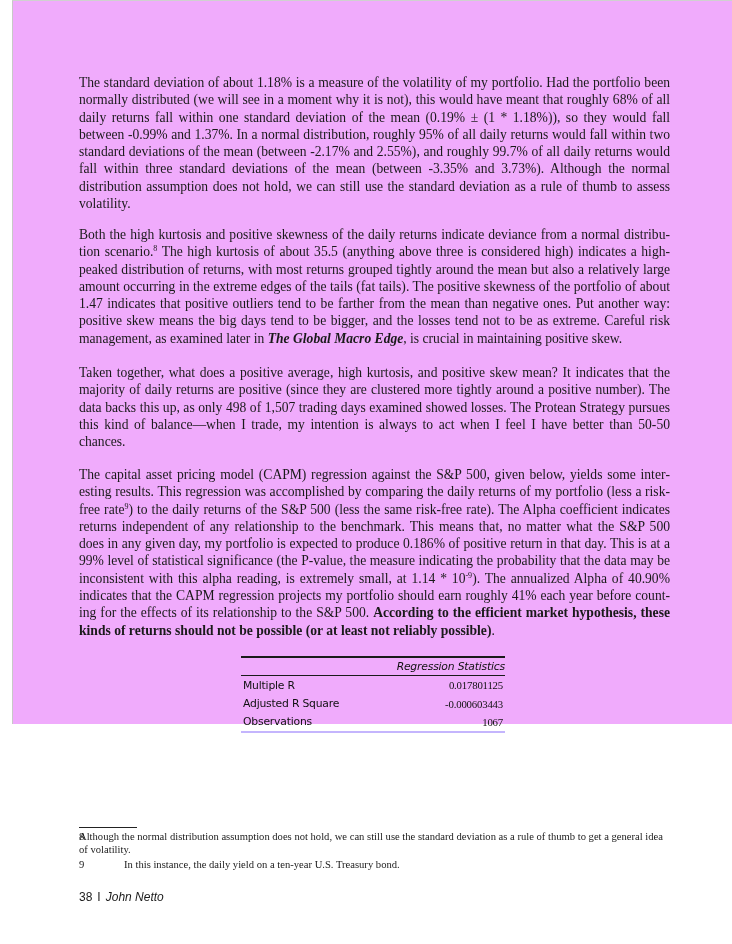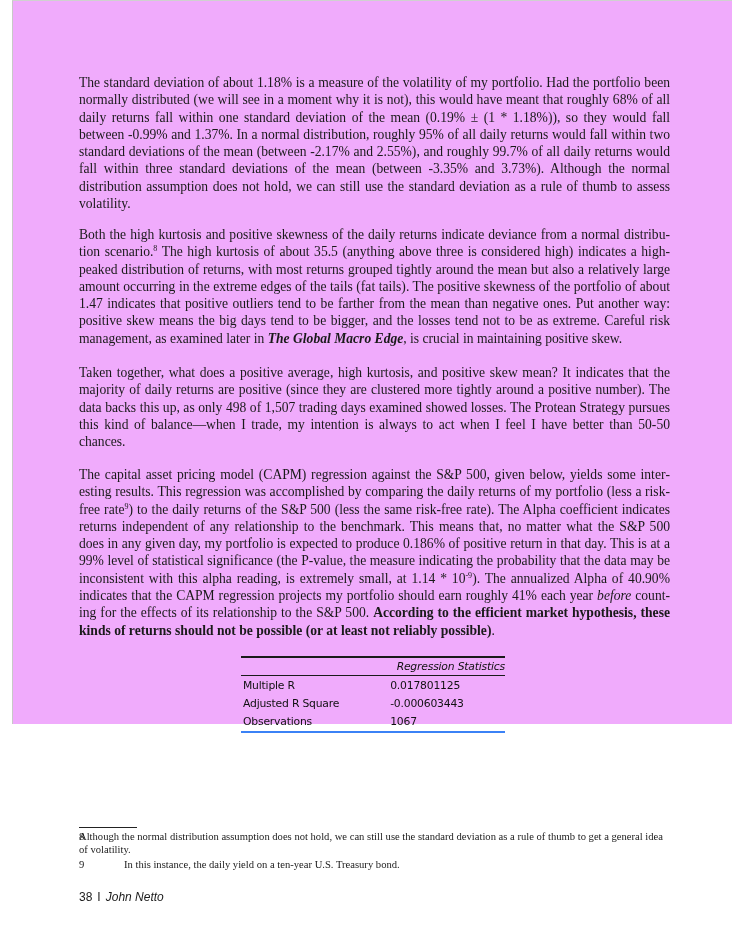--- a/index.html
+++ b/index.html
@@ -40,21 +40,21 @@
     .p1 { top: 73px; }
     .p2 { top: 225px; }
     .p3 { top: 363px; }
     .p4 { top: 465px; }
     .body-text sup {
       font-size: 8px;
       line-height: 0;
       vertical-align: 5px;
     }
     .bi { font-weight: bold; font-style: italic; }
-    .it { font-style: italic; }
+    .it { }
     .bd { font-weight: bold; }
 
     
     .reg-table {
       position: absolute;
       left: 228px;
       top: 655px;
       width: 264px;
       font-family: "DejaVu Sans", "Liberation Sans", sans-serif;
       font-size: 10.8px;
@@ -69,24 +69,26 @@
       height: 17px;
       padding: 0;
       letter-spacing: -0.2px;
     }
     .reg-table td {
       padding: 0 0 0 2px;
       height: 18.4px;
       letter-spacing: -0.2px;
     }
     .reg-table td.val {
+      text-align: right;
       padding: 0 2px 0 0;
+      font-family: Liberation Serif, serif;
     }
     .reg-table tr.last td {
-      border-bottom: 2px solid #3b82f6;
+      border-bottom: 2px solid #c4b5fd;
     }
 
     
     .fn-rule {
       position: absolute;
       left: 66px;
       top: 826px;
       width: 58px;
       height: 0;
       border-top: 1px solid #222;

